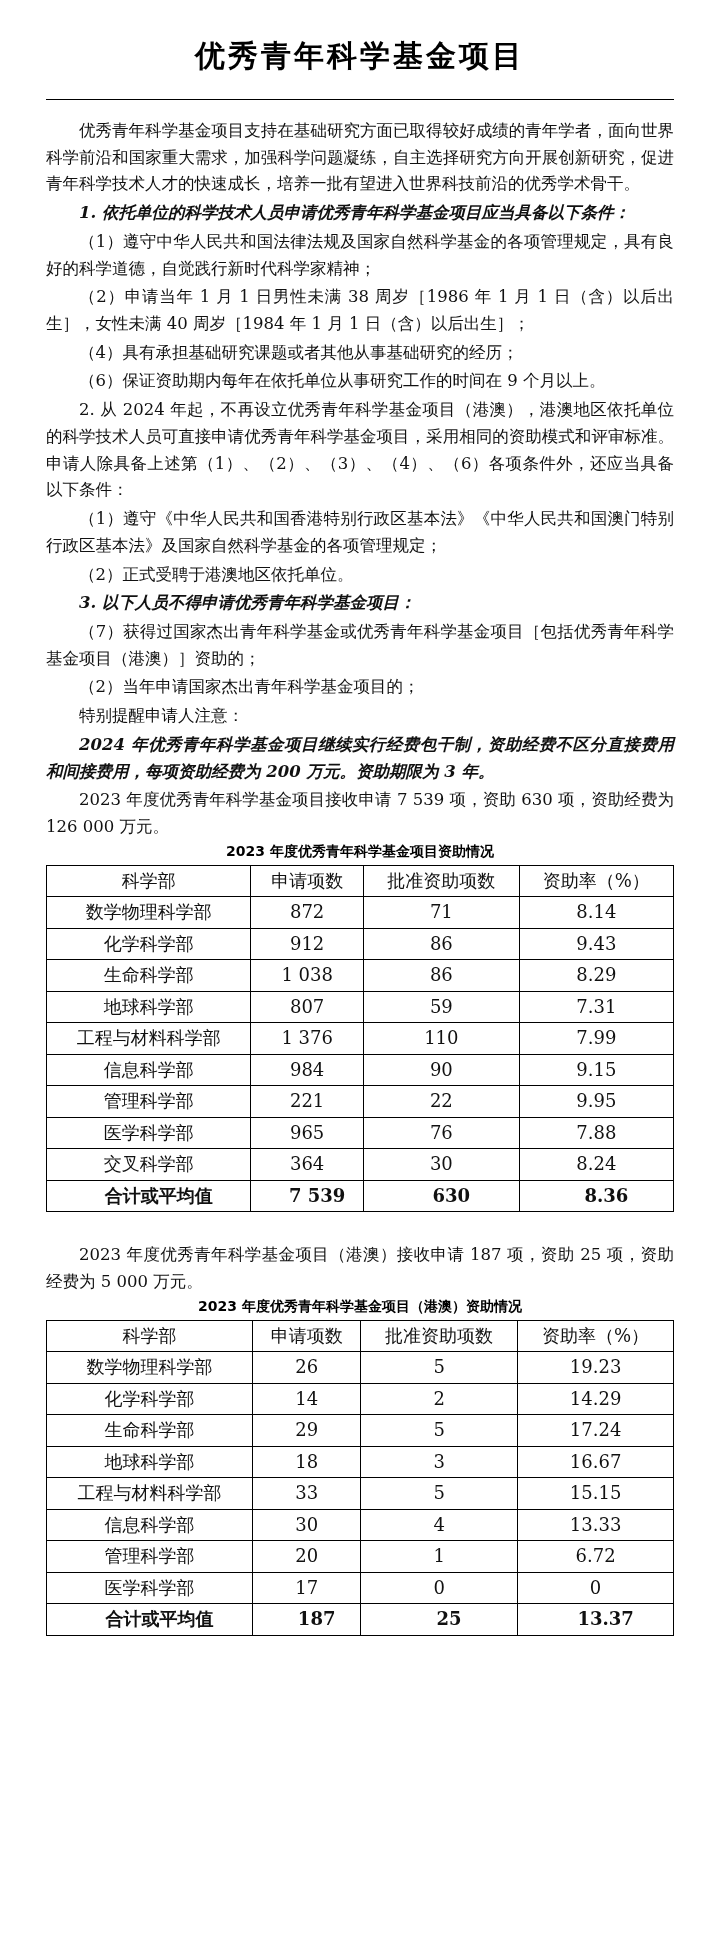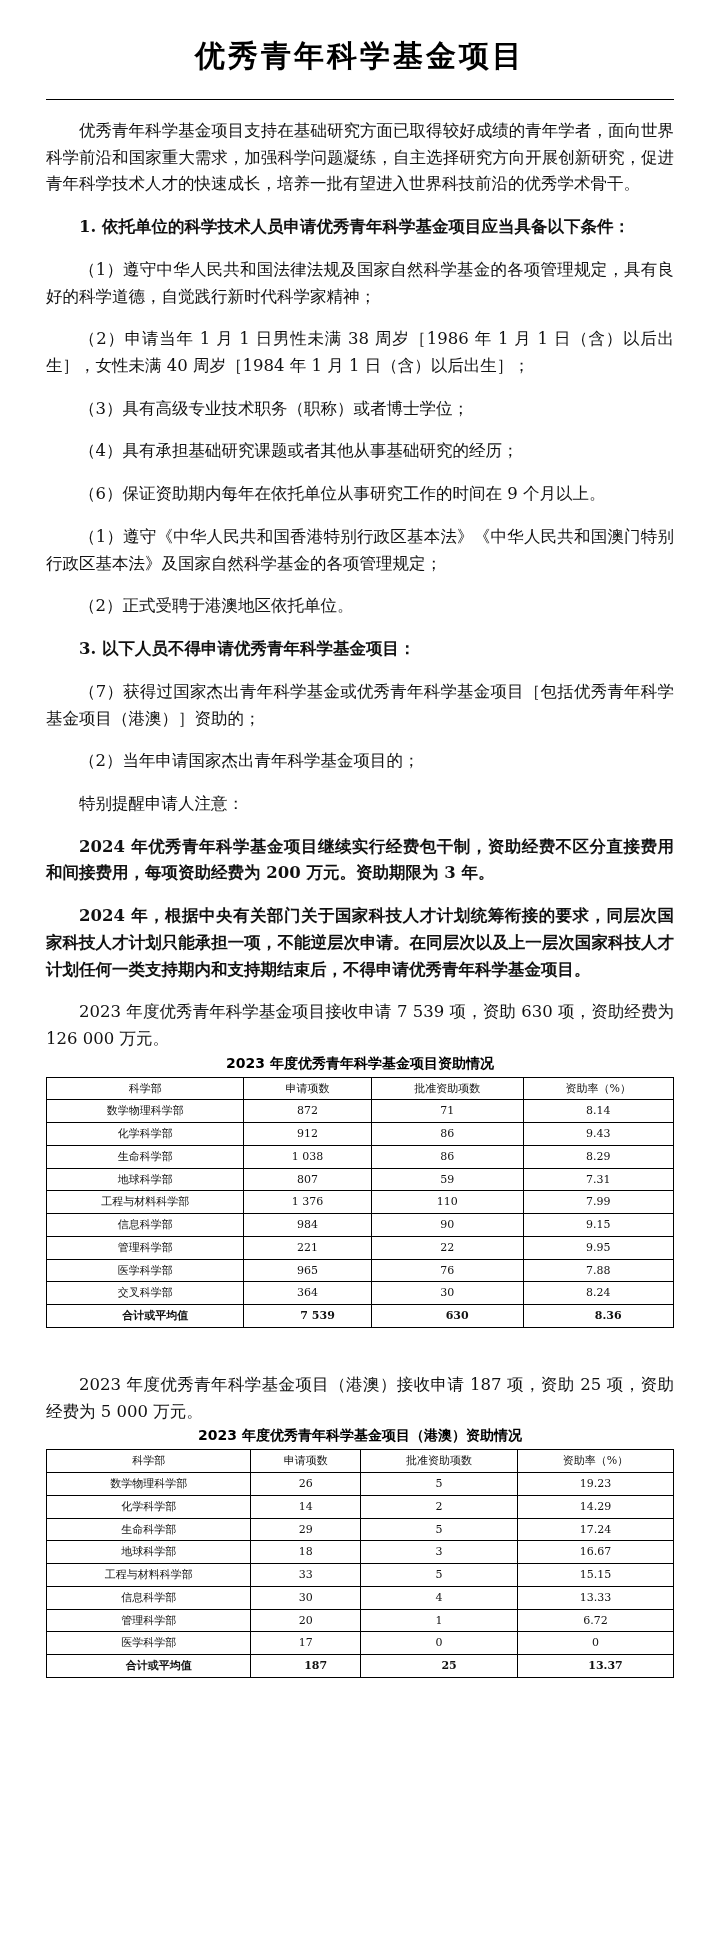--- a/index.html
+++ b/index.html
@@ -26,45 +26,46 @@
     letter-spacing: 3px;
     margin: 14px 0 22px 0;
     color: #000;
   }
   .title-rule {
     border: none;
     border-top: 1px solid #000;
     margin: 0 0 18px 0;
   }
   p.para {
-    margin: 16px 0 2px 0;
+    margin: 2px 0 2px 0;
     font-size: 16.5px;
     line-height: 1.62;
     text-align: justify;
     text-justify: inter-ideograph;
     text-indent: 2em;
   }
   .b {
     font-weight: bold;
+    font-style: italic;
   }
   .tbl-wrap {
     margin: 0 0 10px 0;
   }
   .tbl-caption {
     text-align: center;
     font-family: "DejaVu Sans", "Liberation Sans", sans-serif;
     font-weight: bold;
     font-size: 14px;
     margin-bottom: 4px;
     color: #000;
   }
   table.data {
     border-collapse: collapse;
     width: 100%;
-    font-size: 11px;
+    font-size: 18px;
   }
   table.data th,
   table.data td {
     border: 1px solid #000;
     padding: 4px 3px;
     text-align: center;
     line-height: 1.25;
     font-weight: normal;
   }
   table.data thead th {
@@ -81,31 +82,30 @@
 
 <div class="page">
 
   <h1 class="doc-title">优秀青年科学基金项目</h1>
   <hr class="title-rule">
 
   <p class="para">优秀青年科学基金项目支持在基础研究方面已取得较好成绩的青年学者，面向世界科学前沿和国家重大需求，加强科学问题凝练，自主选择研究方向开展创新研究，促进青年科学技术人才的快速成长，培养一批有望进入世界科技前沿的优秀学术骨干。</p>
   <p class="para b">1. 依托单位的科学技术人员申请优秀青年科学基金项目应当具备以下条件：</p>
   <p class="para">（1）遵守中华人民共和国法律法规及国家自然科学基金的各项管理规定，具有良好的科学道德，自觉践行新时代科学家精神；</p>
   <p class="para">（2）申请当年 1 月 1 日男性未满 38 周岁［1986 年 1 月 1 日（含）以后出生］，女性未满 40 周岁［1984 年 1 月 1 日（含）以后出生］；</p>
-  <p class="para">（3）具有高级专业技术职务（职称）或者博士学位；</p>
   <p class="para">（4）具有承担基础研究课题或者其他从事基础研究的经历；</p>
   <p class="para">（6）保证资助期内每年在依托单位从事研究工作的时间在 9 个月以上。</p>
+  <p class="para">2. 从 2024 年起，不再设立优秀青年科学基金项目（港澳），港澳地区依托单位的科学技术人员可直接申请优秀青年科学基金项目，采用相同的资助模式和评审标准。申请人除具备上述第（1）、（2）、（3）、（4）、（6）各项条件外，还应当具备以下条件：</p>
   <p class="para">（1）遵守《中华人民共和国香港特别行政区基本法》《中华人民共和国澳门特别行政区基本法》及国家自然科学基金的各项管理规定；</p>
   <p class="para">（2）正式受聘于港澳地区依托单位。</p>
   <p class="para b">3. 以下人员不得申请优秀青年科学基金项目：</p>
   <p class="para">（7）获得过国家杰出青年科学基金或优秀青年科学基金项目［包括优秀青年科学基金项目（港澳）］资助的；</p>
   <p class="para">（2）当年申请国家杰出青年科学基金项目的；</p>
   <p class="para">特别提醒申请人注意：</p>
   <p class="para b">2024 年优秀青年科学基金项目继续实行经费包干制，资助经费不区分直接费用和间接费用，每项资助经费为 200 万元。资助期限为 3 年。</p>
-  <p class="para b">2024 年，根据中央有关部门关于国家科技人才计划统筹衔接的要求，同层次国家科技人才计划只能承担一项，不能逆层次申请。在同层次以及上一层次国家科技人才计划任何一类支持期内和支持期结束后，不得申请优秀青年科学基金项目。</p>
   <p class="para">2023 年度优秀青年科学基金项目接收申请 7 539 项，资助 630 项，资助经费为 126 000 万元。</p>
 
   <div class="tbl-wrap">
     <div class="tbl-caption">2023 年度优秀青年科学基金项目资助情况</div>
     <table class="data">
       <thead>
         <tr>
           <th>科学部</th>
           <th>申请项数</th>
           <th>批准资助项数</th>

